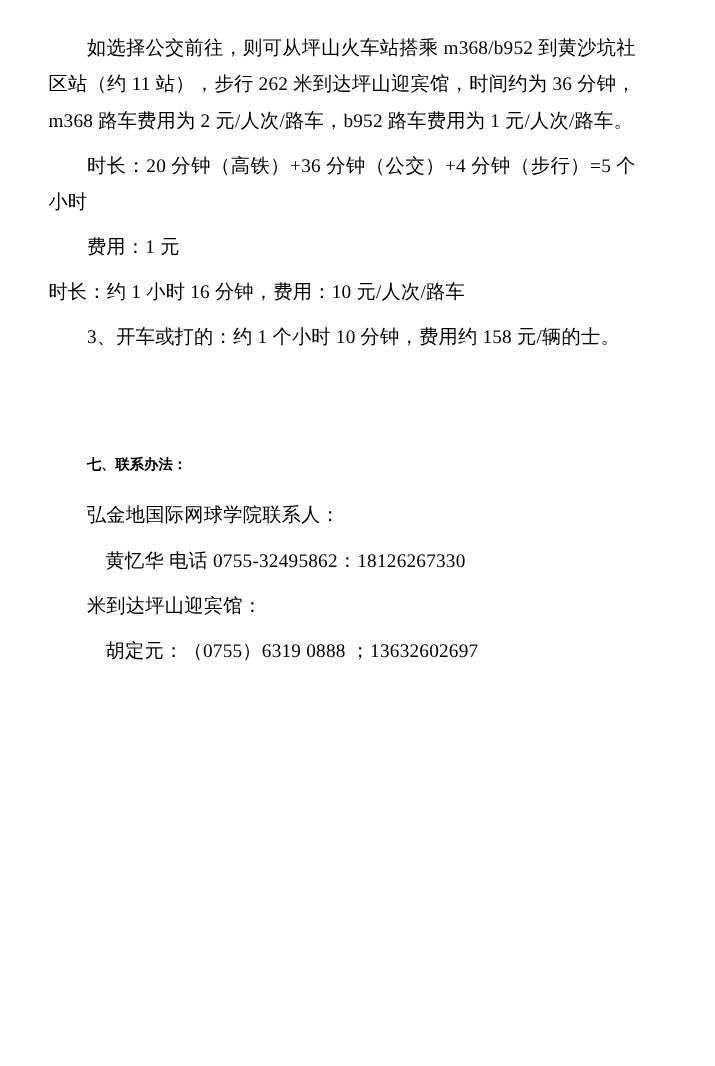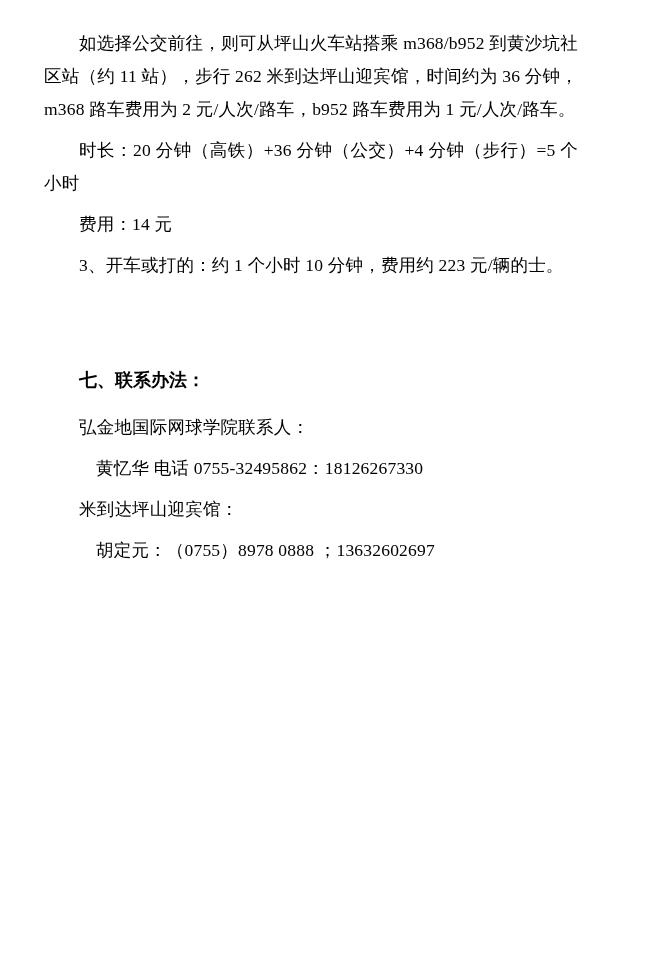--- a/index.html
+++ b/index.html
@@ -30,21 +30,21 @@
     margin: 0 0 6px 0;
     letter-spacing: 0.2px;
   }
   .indent {
     text-indent: 35px;
   }
   .noindent {
     text-indent: 0;
   }
   .heading {
-    font-size: 18px;
+    font-size: 13px;
     line-height: 33px;
     font-weight: bold;
     text-indent: 35px;
     margin: 0 0 4px 0;
   }
   .sub-indent {
     text-indent: 52px;
   }
   .spacer-lg {
     height: 76px;
@@ -58,33 +58,34 @@
 </style>
 </head>
 <body>
 
 <div class="page">
 
   <p class="para indent">如选择公交前往，则可从坪山火车站搭乘 m368/b952 到黄沙坑社区站（约 11 站），步行 262 米到达坪山迎宾馆，时间约为 36 分钟，m368 路车费用为 2 元/人次/路车，b952 路车费用为 1 元/人次/路车。</p>
 
   <p class="para indent gap-before">时长：20 分钟（高铁）+36 分钟（公交）+4 分钟（步行）=5 个小时</p>
 
-  <p class="para indent gap-before">费用：14 元</p>
+  <p class="para indent gap-before">费用：1 元</p>
 
 
+  <p class="para noindent gap-before">时长：约 1 小时 16 分钟，费用：10 元/人次/路车</p>
 
-  <p class="para indent gap-before">3、开车或打的：约 1 个小时 10 分钟，费用约 223 元/辆的士。</p>
+  <p class="para indent gap-before">3、开车或打的：约 1 个小时 10 分钟，费用约 158 元/辆的士。</p>
 
   <div class="spacer-lg"></div>
 
   <p class="heading">七、联系办法：</p>
 
   <div class="spacer-sm"></div>
 
   <p class="para indent">弘金地国际网球学院联系人：</p>
 
   <p class="para sub-indent gap-before">黄忆华  电话 0755-32495862：18126267330</p>
 
   <p class="para indent gap-before">米到达坪山迎宾馆：</p>
 
-  <p class="para sub-indent gap-before">胡定元：（0755）8978 0888 ；13632602697</p>
+  <p class="para sub-indent gap-before">胡定元：（0755）6319 0888 ；13632602697</p>
 
 </div>
 
 </body></html>

